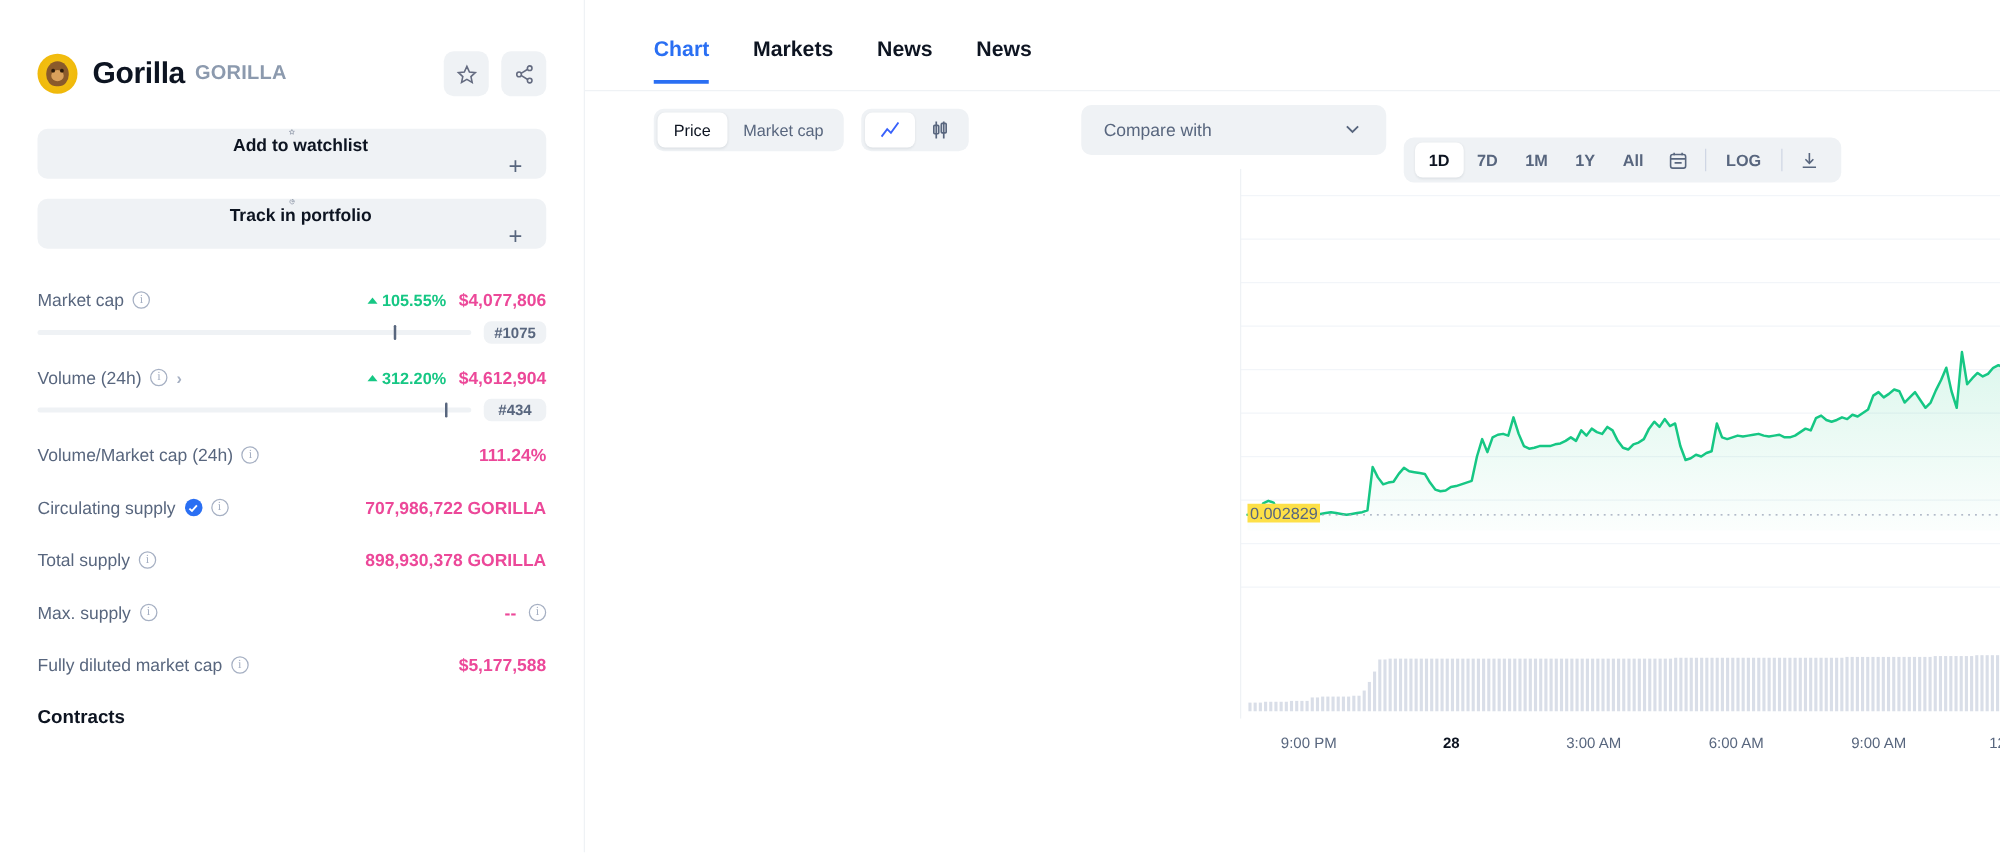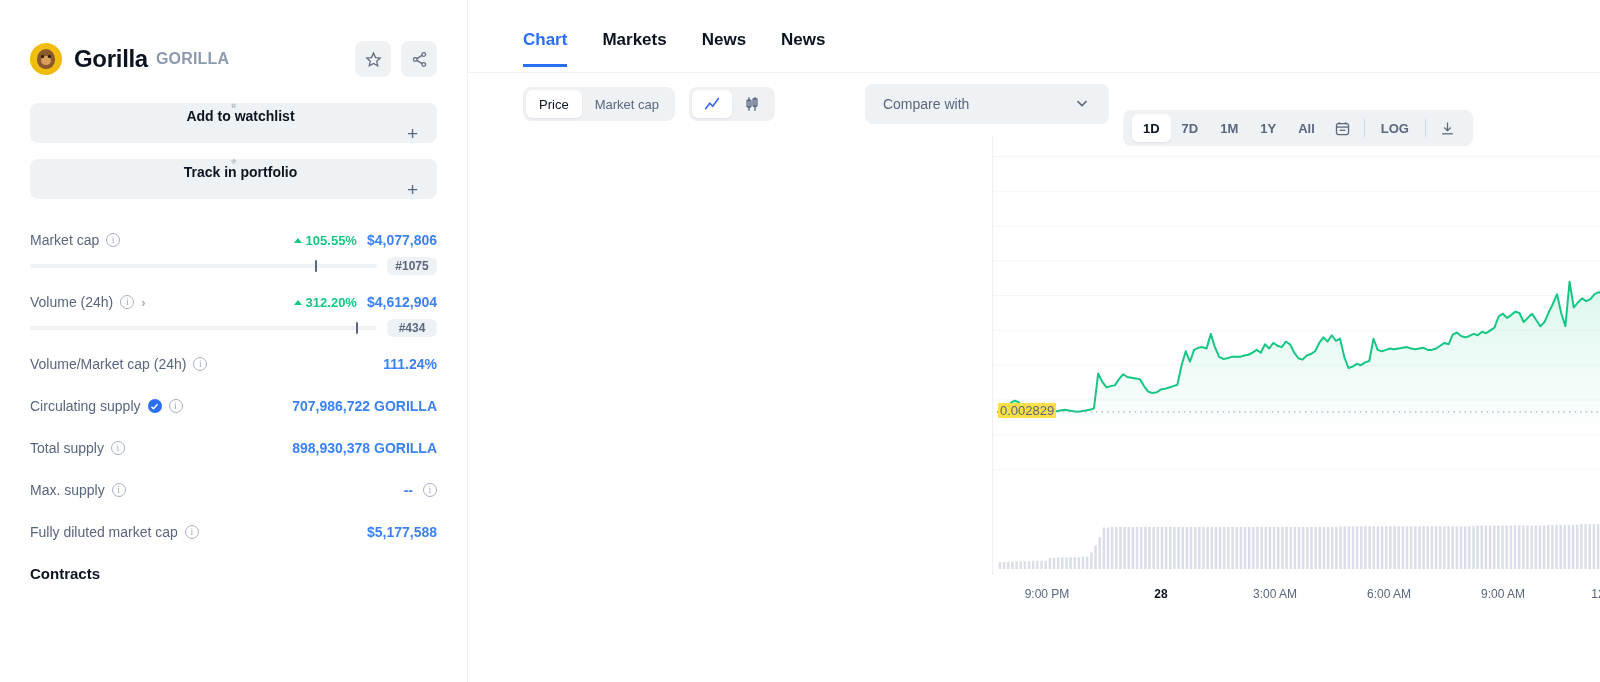--- a/index.html
+++ b/index.html
@@ -88,21 +88,21 @@
     display: flex; align-items: center;
     min-height: 22px; margin-bottom: 2px;
   }
   .stat-label {
     font-size: 14px; font-weight: 500; color: #58667e;
     display: flex; align-items: center; gap: 7px;
   }
   .stat-right { margin-left: auto; display: flex; align-items: center; gap: 10px; }
   .stat-pct { font-size: 13px; font-weight: 600; color: #16c784; display: flex; align-items: center; gap: 4px; }
   .stat-pct .caret-up { border-bottom-color: #16c784; border-left-width: 4px; border-right-width: 4px; border-bottom-width: 5px; }
-  .stat-val { font-size: 14px; font-weight: 700; color: #3b82f6; }
+  .stat-val { font-size: 14px; font-weight: 700; color: #ec4899; }
   .info-i {
     width: 14px; height: 14px; border-radius: 50%;
     border: 1px solid #a6b0c3; color: #a6b0c3;
     font-size: 10px; line-height: 12px; text-align: center;
     font-style: normal; font-family: "Liberation Serif", serif;
     flex: 0 0 14px; cursor: pointer;
   }
   .verified {
     width: 14px; height: 14px; border-radius: 50%;
     background: #2a6ff3; display: inline-flex;

